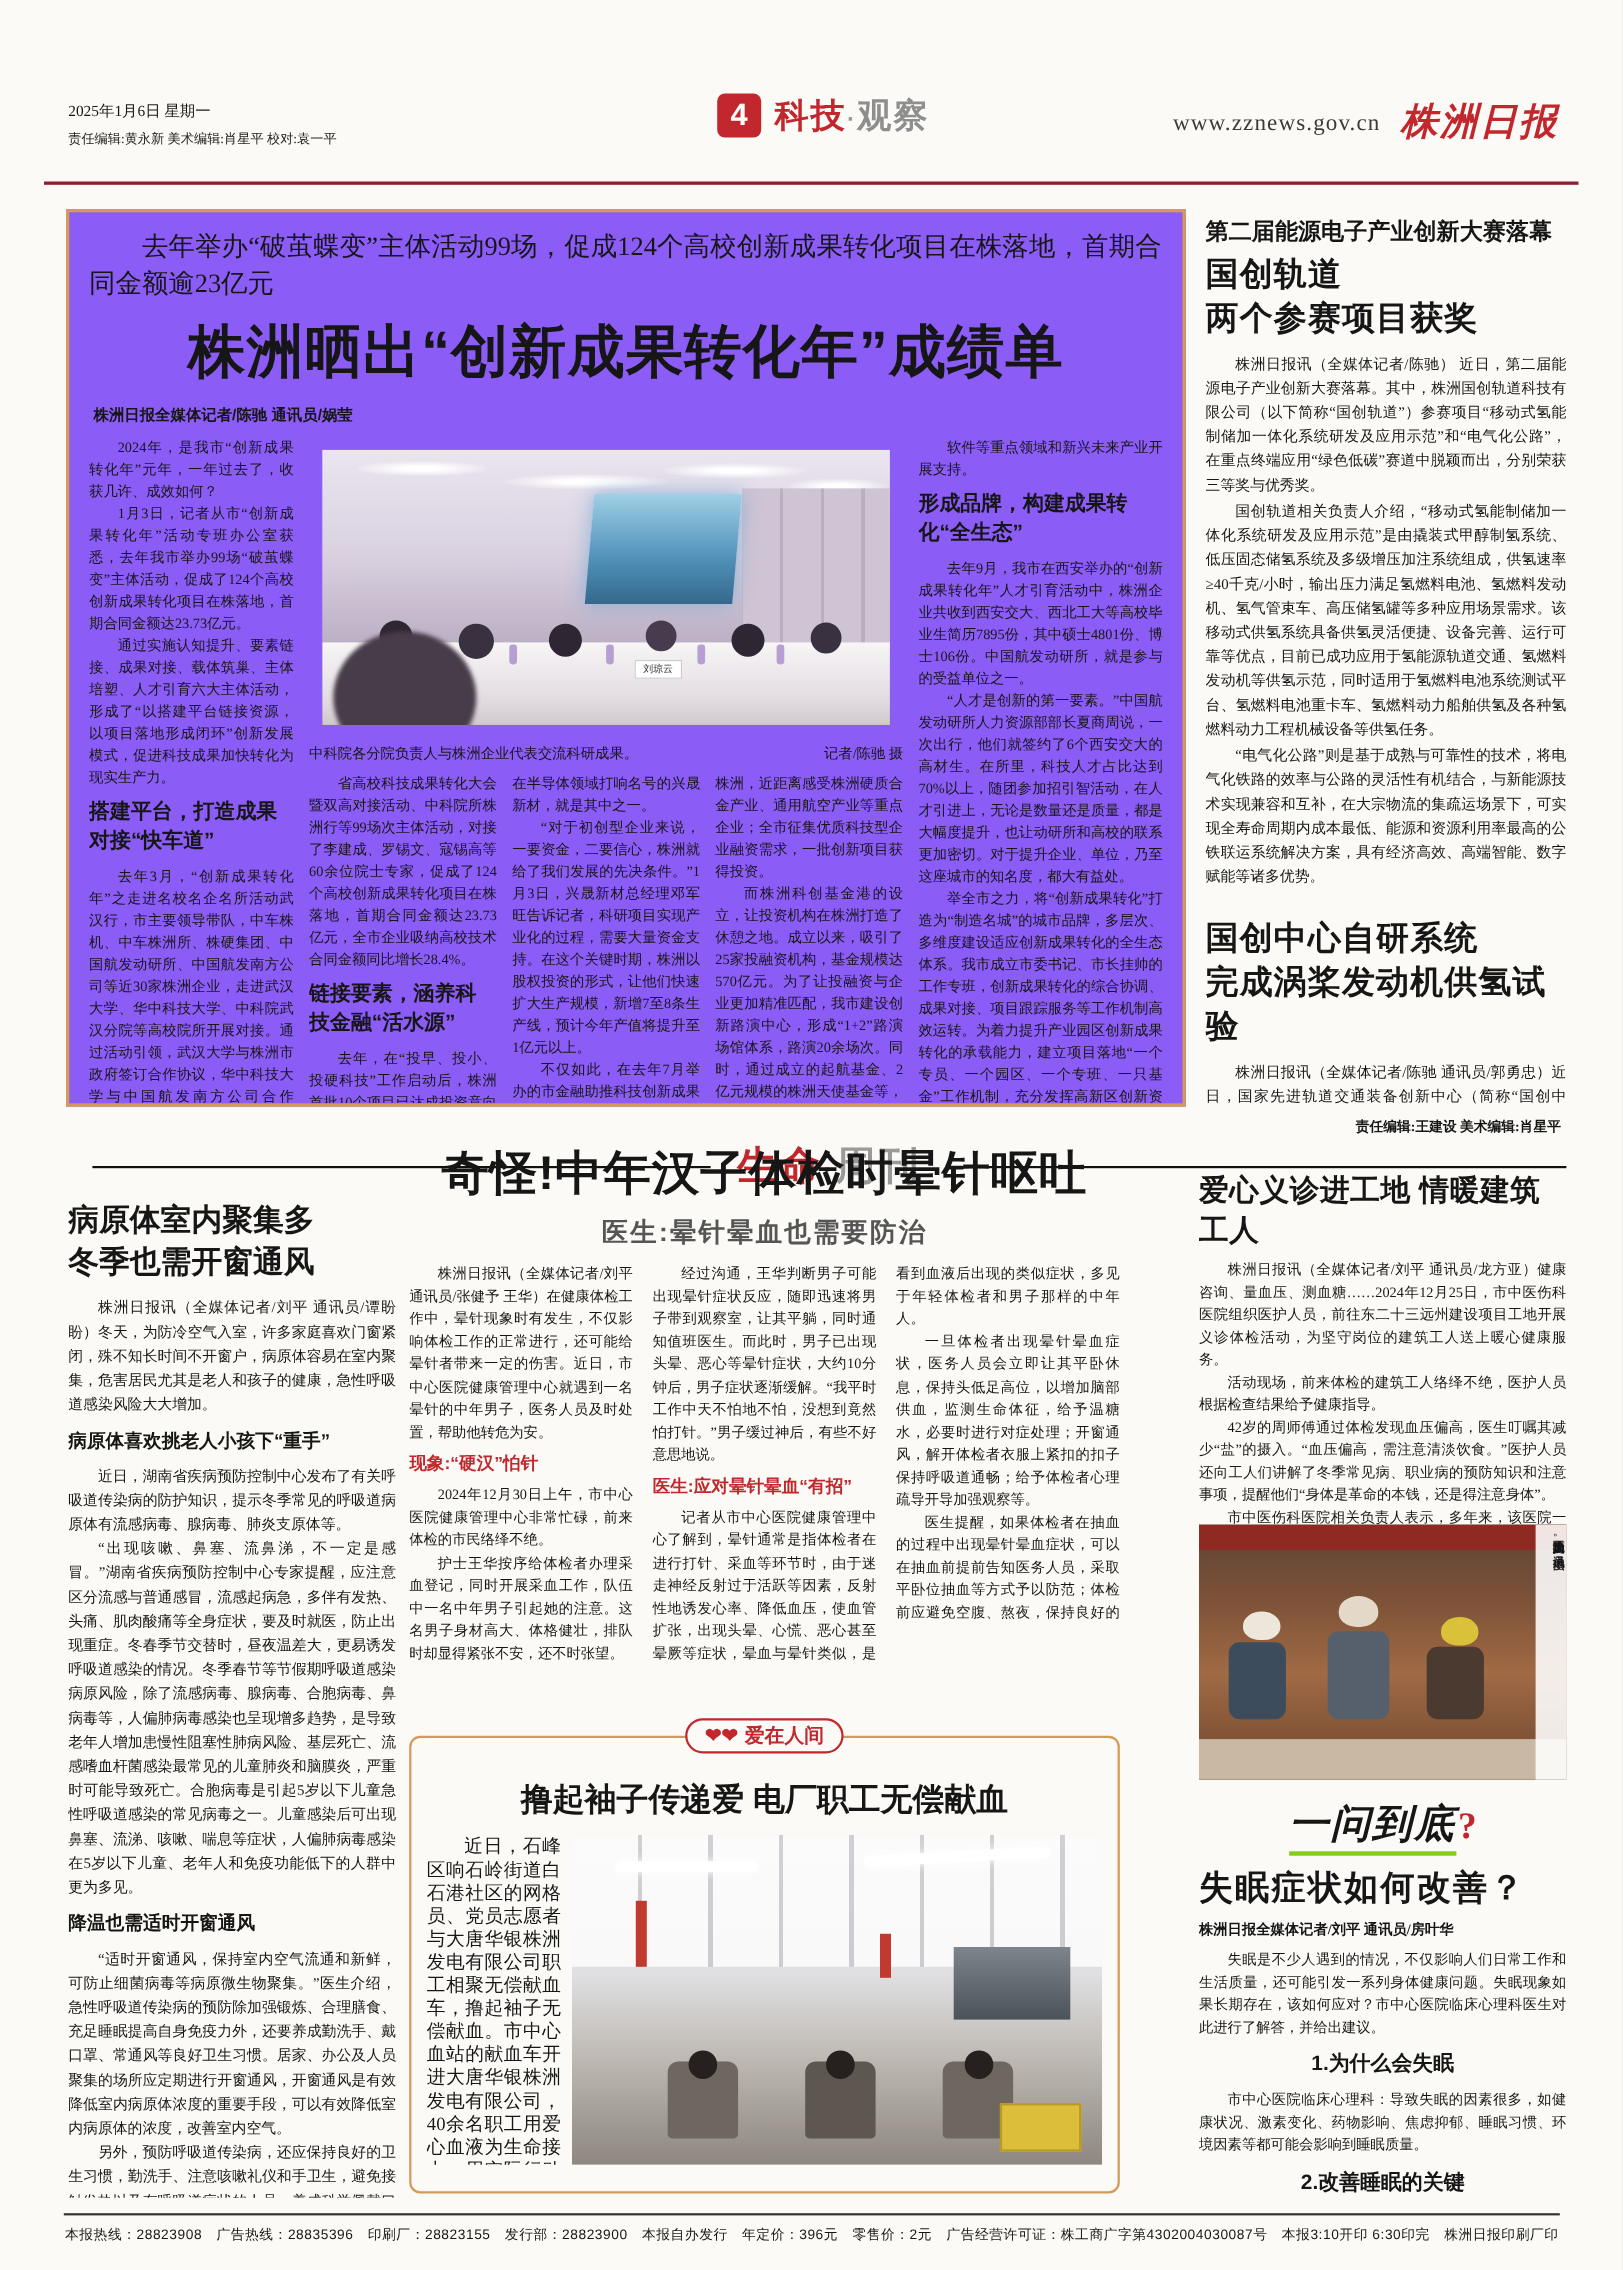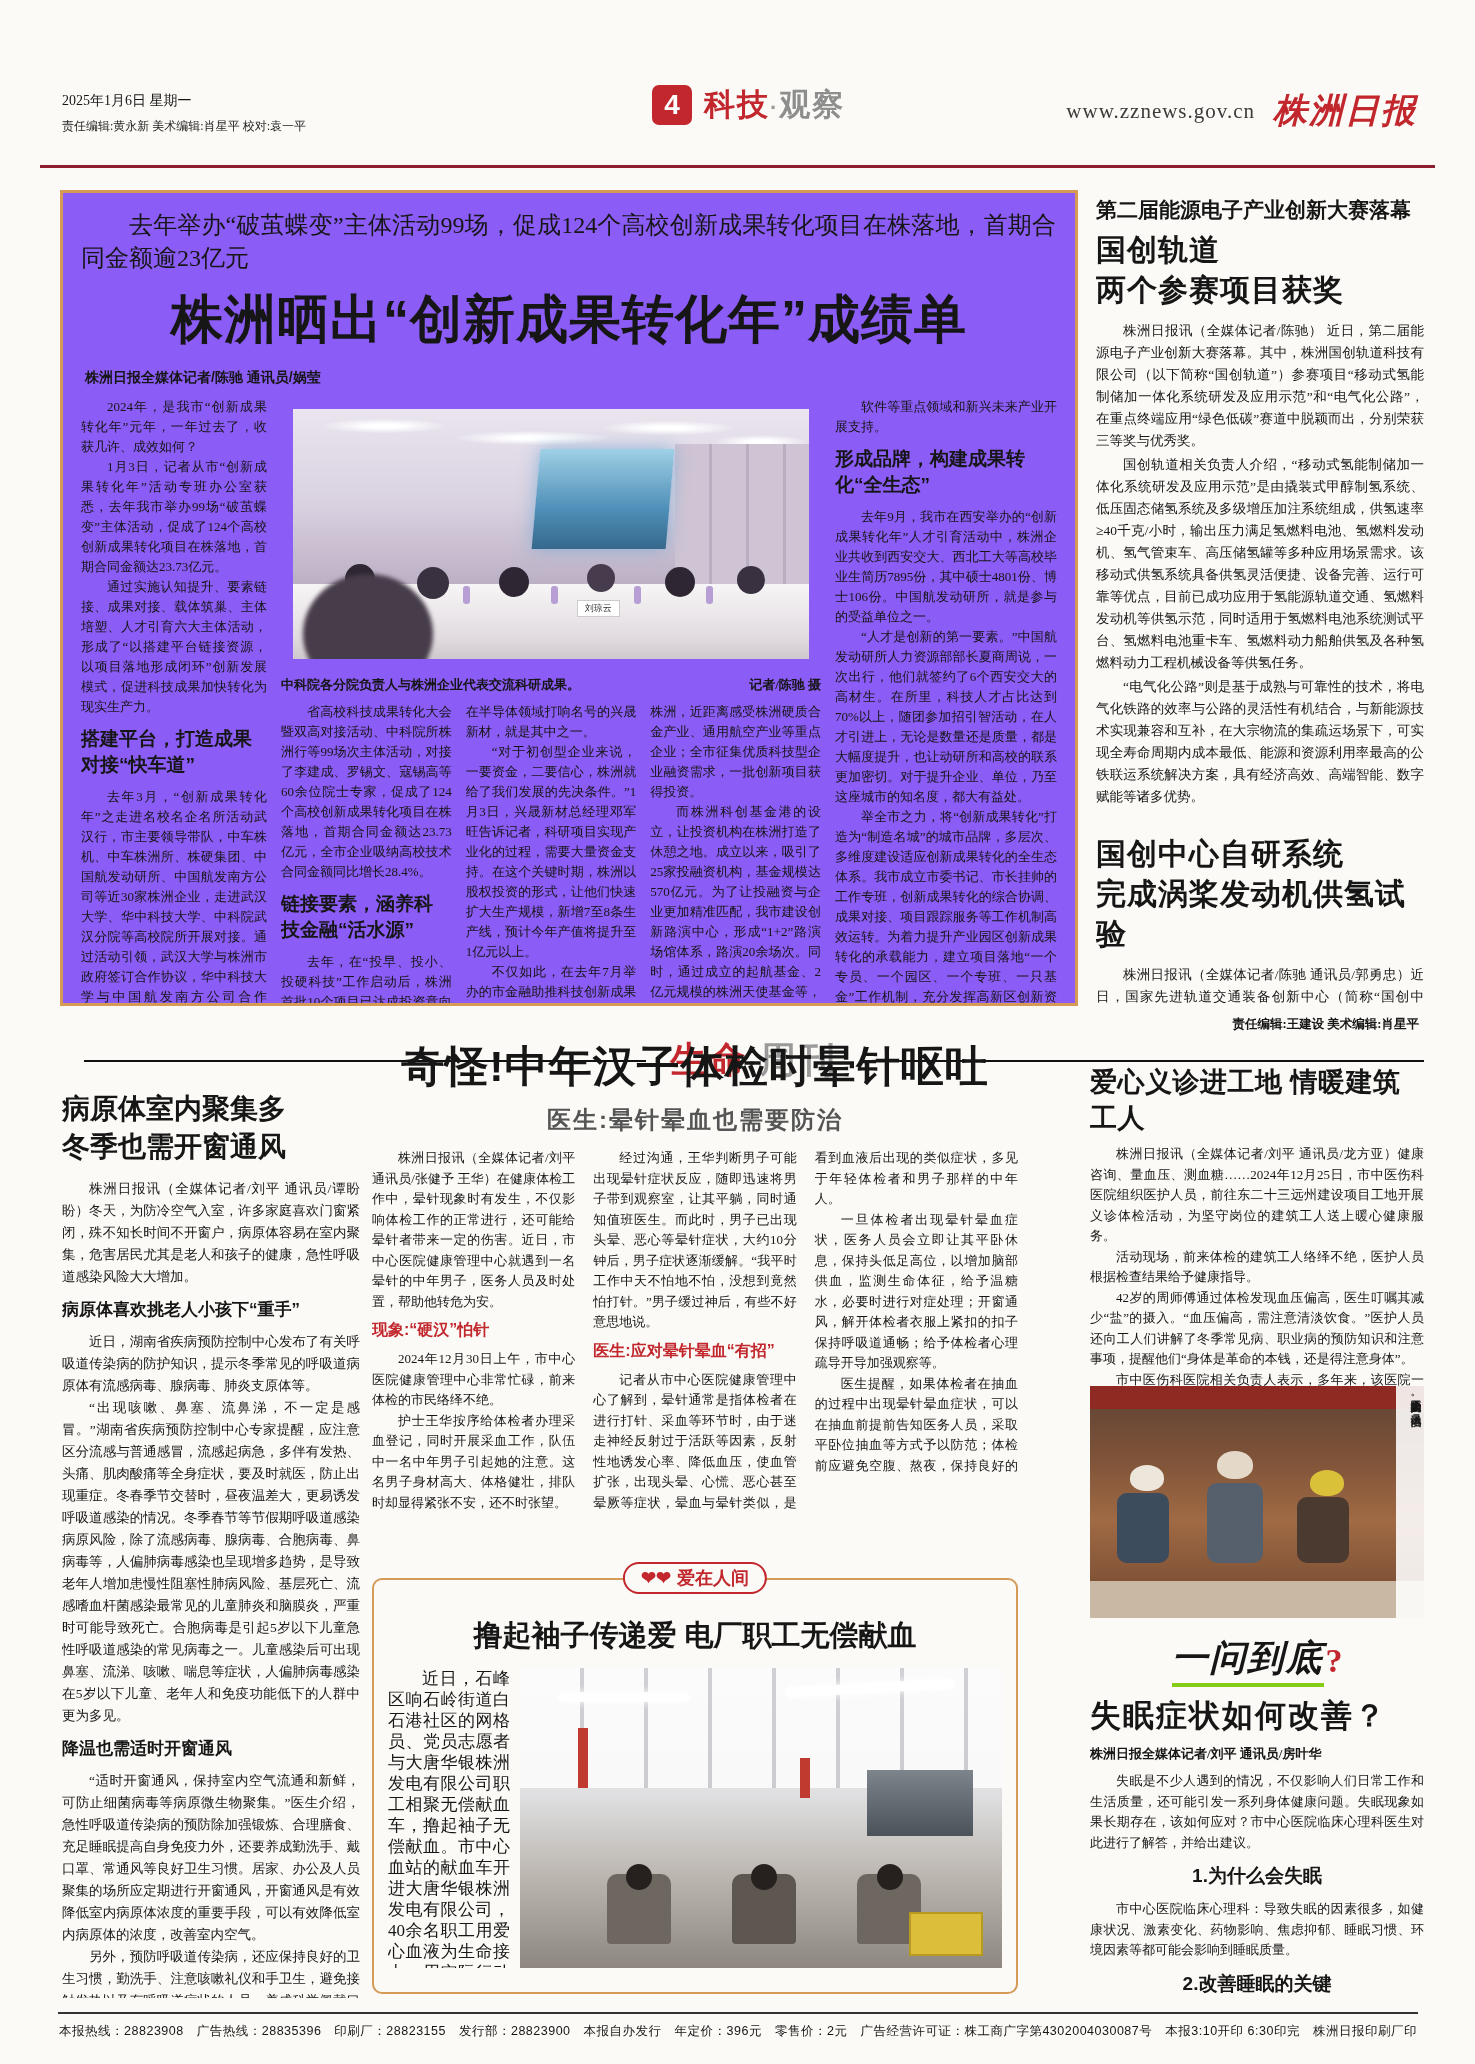--- a/index.html
+++ b/index.html
@@ -57,21 +57,21 @@
   .pm-h3{left:40%;bottom:25%;width:30px;height:30px;}
   .pm-h4{left:57%;bottom:27%;width:28px;height:28px;background:#463c4d;}
   .pm-h5{left:72%;bottom:25%;width:30px;height:30px;}
   .pm-h6{left:86%;bottom:26%;width:28px;height:28px;background:#3a3140;}
   #pm-bighead{position:absolute;left:2%;bottom:-14%;width:130px;height:120px;border-radius:50%;
       background:#473c49;filter:blur(2px);}
   .pm-bottle{position:absolute;width:7px;height:18px;border-radius:3px;background:#b79fd6;bottom:22%;}
   .pm-b1{left:33%;}.pm-b2{left:50%;}.pm-b3{left:66%;}.pm-b4{left:80%;}
   #pm-nameplate{position:absolute;left:55%;bottom:17%;background:#fff;color:#333;font-size:9px;
       padding:1px 7px;border:1px solid #ccc;}
-  #photo-main-caption{font-size:13px;margin-top:5px;flex:none;display:flex;justify-content:space-between;font-weight:bold;align-items:center;}
+  #photo-main-caption{font-size:13px;margin-top:5px;flex:none;display:flex;justify-content:space-between;font-weight:normal;align-items:center;}
 
   
   #sidebar{position:absolute;left:1096px;top:196px;width:328px;height:812px;overflow:hidden;}
   .sb-kicker{font-size:21px;font-weight:bold;font-family:"Liberation Sans",sans-serif;}
   .sb-title{font-size:30px;line-height:40px;letter-spacing:1px;margin:6px 0 10px 0;}
   .sb-body p{font-size:13.5px;line-height:22px;margin-bottom:2px;}
   #sb-art2{margin-top:26px;}
 
   
   #life-editors{position:absolute;right:56px;top:1016px;font-size:12.5px;font-weight:bold;}

